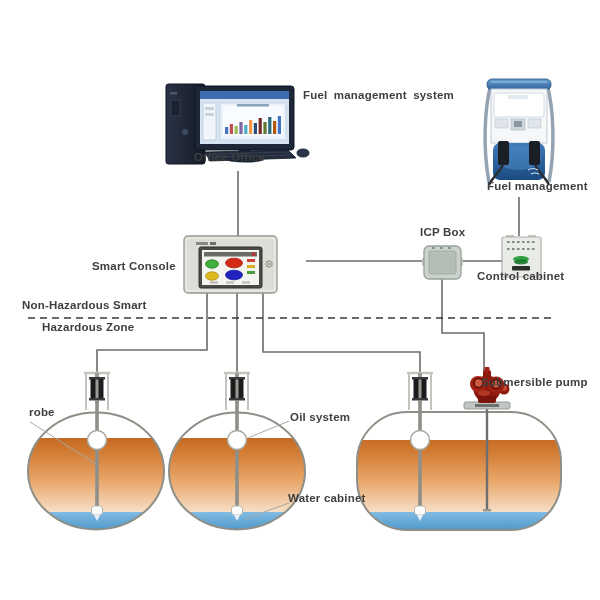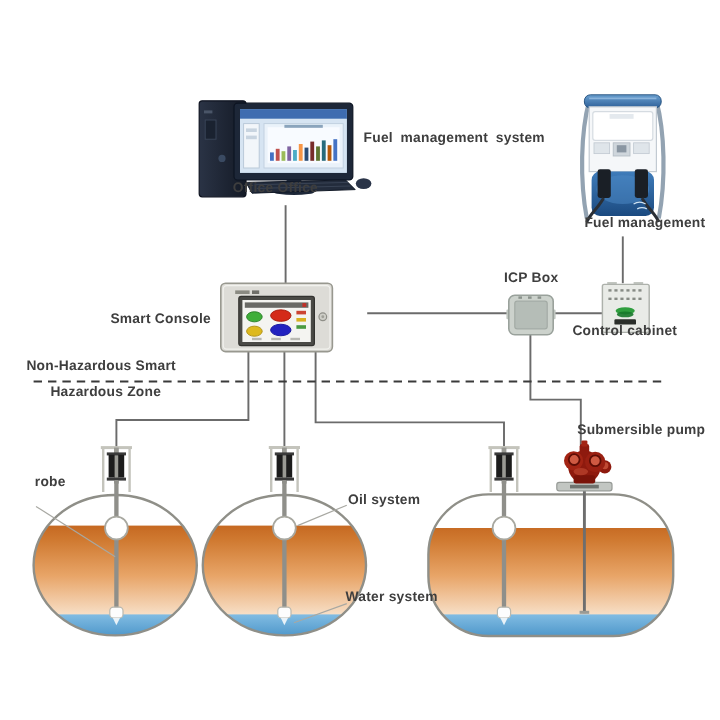--- a/index.html
+++ b/index.html
@@ -1,32 +1,32 @@
 <!DOCTYPE html>
 <html><head>
 <meta charset="utf-8">
 <style>
   html,body{margin:0;padding:0;background:#fff;}
   .stage{position:relative;width:600px;height:600px;background:#ffffff;
          font-family:"Liberation Sans",sans-serif;overflow:hidden;}
   .stage svg{position:absolute;left:0;top:0;}
   .label{position:absolute;font-weight:700;font-size:11.5px;color:#3e3e3e;
          white-space:nowrap;letter-spacing:.2px;}
-  .lbl-fms{left:303px;top:109px;word-spacing:3px;}
+  .lbl-fms{left:303px;top:89px;word-spacing:3px;}
   .lbl-office{left:194px;top:151px;}
   .lbl-console{left:92px;top:260px;}
   .lbl-icp{left:420px;top:226px;}
   .lbl-cabinet{left:477px;top:270px;}
   .lbl-dispenser{left:487px;top:180px;}
   .lbl-nonhaz{left:22px;top:299px;}
   .lbl-haz{left:22px;top:321px;padding-left:20px;}
-  .lbl-robe{left:5px;top:396px;padding-left:24px;}
+  .lbl-robe{left:5px;top:406px;padding-left:24px;}
   .lbl-oil{left:290px;top:411px;}
   .lbl-water{left:288px;top:492px;}
-  .lbl-pump{left:481px;top:353px;}
+  .lbl-pump{left:481px;top:376px;}
 </style>
 </head>
 <body>
 
 <div class="stage">
 <svg width="600" height="600" viewBox="0 0 600 600">
   <defs>
     <linearGradient id="fuelGrad" gradientUnits="userSpaceOnUse" x1="0" y1="436" x2="0" y2="516">
       <stop offset="0" stop-color="#c4661f"></stop>
       <stop offset="0.18" stop-color="#d07a31"></stop>
@@ -263,15 +263,15 @@
 <div class="label lbl-fms">Fuel management system</div>
 <div class="label lbl-office">Office Office</div>
 <div class="label lbl-console">Smart Console</div>
 <div class="label lbl-icp">ICP Box</div>
 <div class="label lbl-cabinet">Control cabinet</div>
 <div class="label lbl-dispenser">Fuel management</div>
 <div class="label lbl-nonhaz">Non-Hazardous Smart</div>
 <div class="label lbl-haz">Hazardous Zone</div>
 <div class="label lbl-robe">robe</div>
 <div class="label lbl-oil">Oil system</div>
-<div class="label lbl-water">Water system</div>
+<div class="label lbl-water">Water cabinet</div>
 <div class="label lbl-pump">Submersible pump</div>
 </div>
 
 </body></html>

